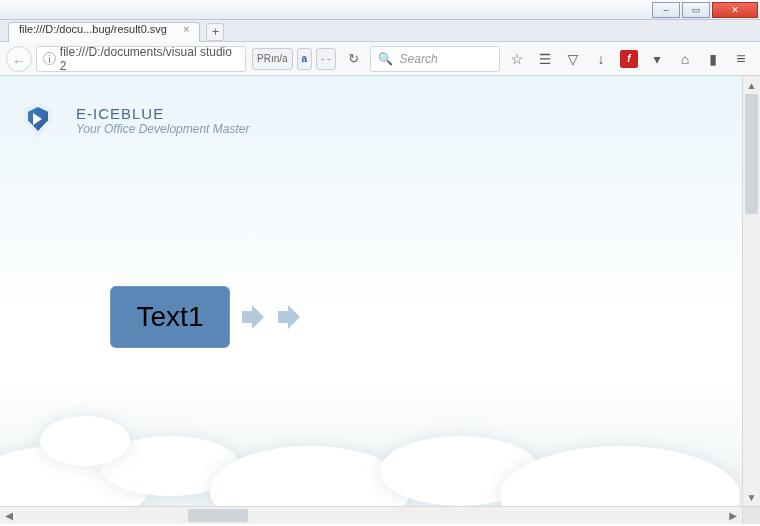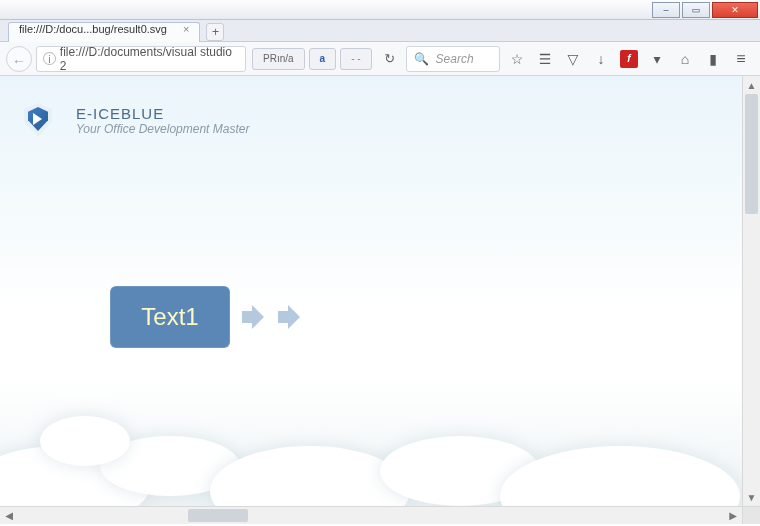--- a/index.html
+++ b/index.html
@@ -85,21 +85,21 @@
     border-radius: 3px;
     background:#fff;
     display:flex;align-items:center;
     padding:0 6px;
     font-size: 12px;
     color:#555;
     gap:4px;
   }
   .urlfield .info { font-size:11px; color:#888; border:1px solid #bbb; border-radius:50%; width:13px;height:13px;display:flex;align-items:center;justify-content:center;}
   .badge-group { display:flex;align-items:center;gap:4px; padding:0 2px;}
-  .pill { height:22px;border:1px solid #c6cdd8;background:#f0f2f6;border-radius:3px;font-size:10px;padding:0 10px;display:flex;align-items:center;color:#666;}
+  .pill { height:22px;border:1px solid #c6cdd8;background:#f0f2f6;border-radius:3px;font-size:10px;padding:0 4px;display:flex;align-items:center;color:#666;}
   .pill.blue { color:#2a5db0; font-weight:bold;}
   .pill.dash { color:#888;}
   .reload { width:24px;height:24px;display:flex;align-items:center;justify-content:center;color:#666;font-size:13px;}
   .searchfield {
     flex: 1;
     height: 26px;
     border:1px solid #cfd6df;border-radius:3px;background:#fff;
     display:flex;align-items:center;padding:0 8px;font-size:12px;color:#999;font-style:italic;gap:6px;
   }
   .searchfield .mag { font-style:normal;color:#999;}
@@ -146,21 +146,21 @@
   .logo-text .tagline { font-size:12px; color:#8a9aa8; font-style:italic;}
   
   .smartart {
     position:absolute; top:210px; left:110px;
     display:flex;align-items:center;gap:10px;
   }
   .box {
     width:120px;height:62px;
     background:#5a87b6;
     border-radius:6px;
-    color:#fef9c3;font-size:24px;
+    color:#000000;font-size:28px;
     display:flex;align-items:center;justify-content:center;
     box-shadow: inset 0 0 0 1px rgba(255,255,255,.15);
   }
   .conn {
     width:26px;height:28px;
     color:#b4c9de;
     display:flex;align-items:center;justify-content:center;
   }
   .conn svg { display:block; }
   

